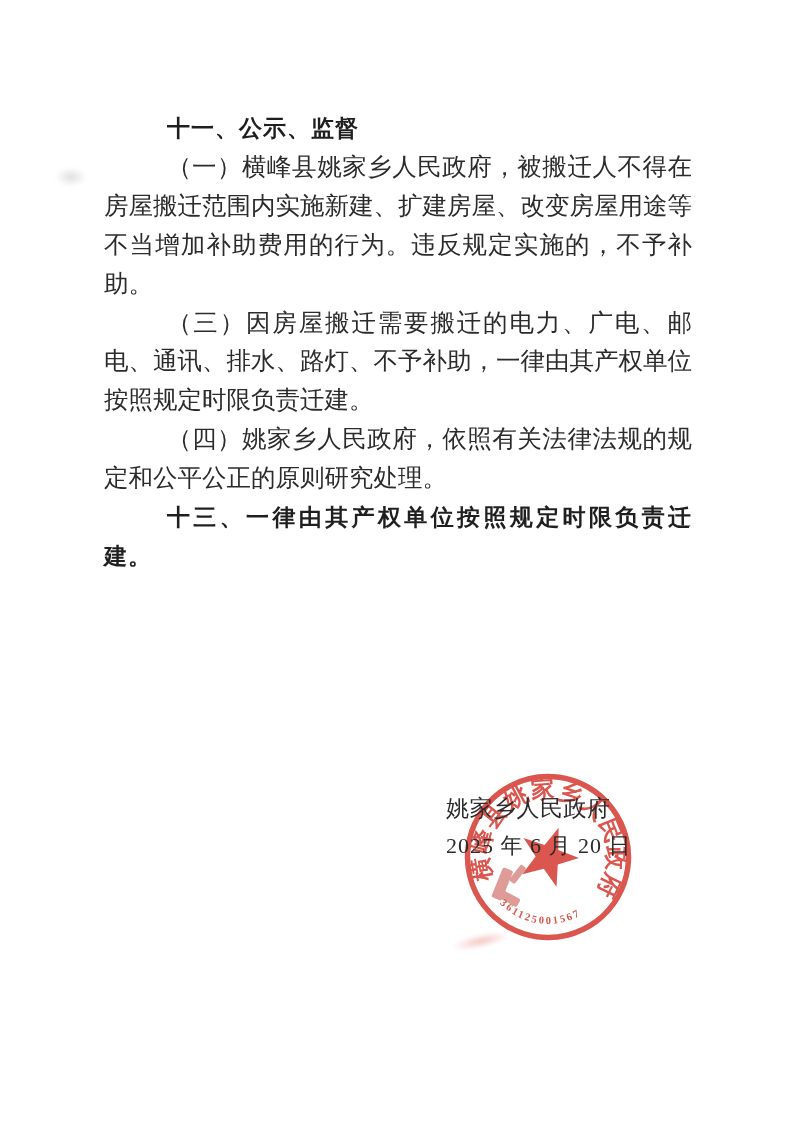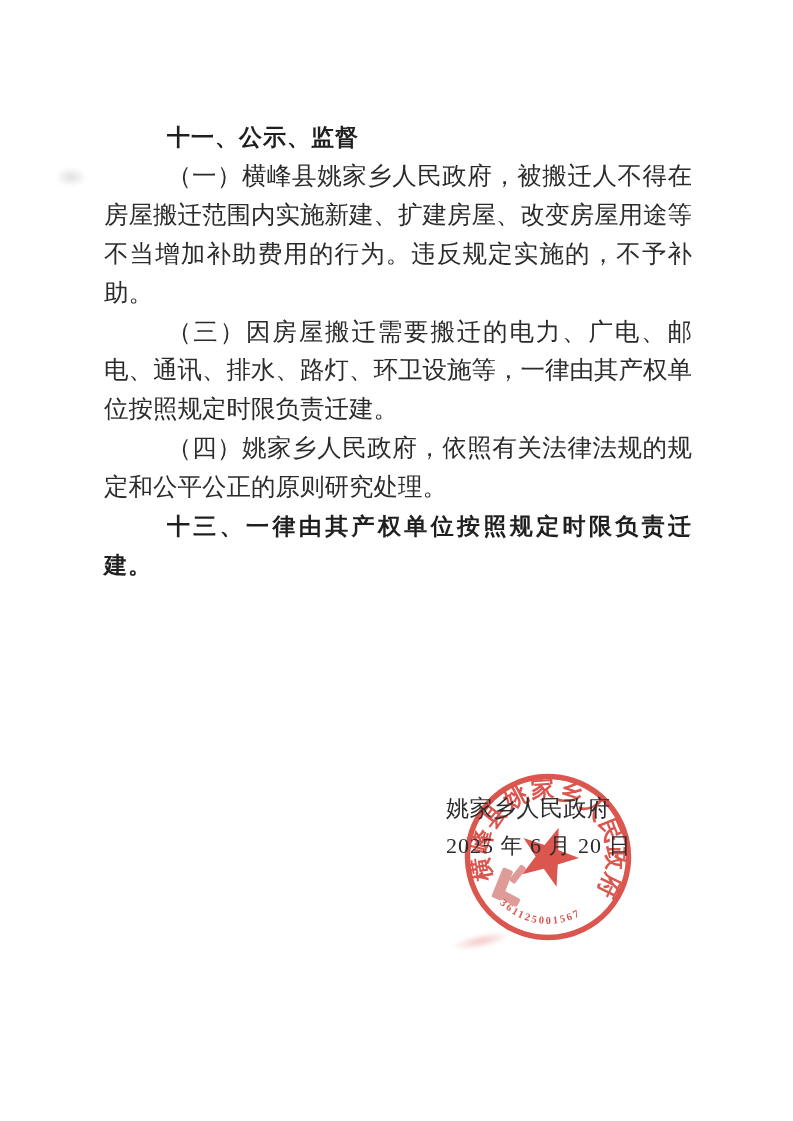--- a/index.html
+++ b/index.html
@@ -9,21 +9,21 @@
     height: 1121px;
     margin: 0 auto;
     background: #ffffff;
     overflow: hidden;
     font-family: "Liberation Serif", serif;
     box-shadow: 0 0 4px rgba(0,0,0,.2);
   }
   .content {
     position: absolute;
     left: 104px;
-    top: 118px;
+    top: 109px;
     width: 588px;
     color: #2b2b2b;
     font-size: 24.5px;
     line-height: 38.9px;
     text-align: justify;
     text-justify: inter-character;
     z-index: 2;
   }
   .content p {
     margin: 0;
@@ -82,21 +82,21 @@
 <body>
 
 <div class="page">
 
   <div class="artifact speck-gray"></div>
   <div class="artifact smudge-red"></div>
 
   <div class="content">
     <p class="heading">十一、公示、监督</p>
     <p>（一）横峰县姚家乡人民政府，被搬迁人不得在房屋搬迁范围内实施新建、扩建房屋、改变房屋用途等不当增加补助费用的行为。违反规定实施的，不予补助。</p>
-    <p>（三）因房屋搬迁需要搬迁的电力、广电、邮电、通讯、排水、路灯、环卫设施等，一律由其产权单位按照规定时限负责迁建。</p>
+    <p>（三）因房屋搬迁需要搬迁的电力、广电、邮电、通讯、排水、路灯、不予补助，一律由其产权单位按照规定时限负责迁建。</p>
     <p>（四）姚家乡人民政府，依照有关法律法规的规定和公平公正的原则研究处理。</p>
     <p class="heading">十三、一律由其产权单位按照规定时限负责迁建。</p>
   </div>
 
   <div class="seal">
     <svg width="178" height="178" viewBox="0 0 178 178">
       <circle cx="89" cy="89" r="80.5" fill="none" stroke="#d8473f" stroke-width="5.5"></circle>
       <path id="sealArcTop" d="M 37,119 A 60 60 0 1 1 141,119" fill="none"></path>
       <path id="sealArcBottom" d="M 35.5,129.3 A 67 67 0 0 0 142.5,129.3" fill="none"></path>
       <text class="ring-text">

